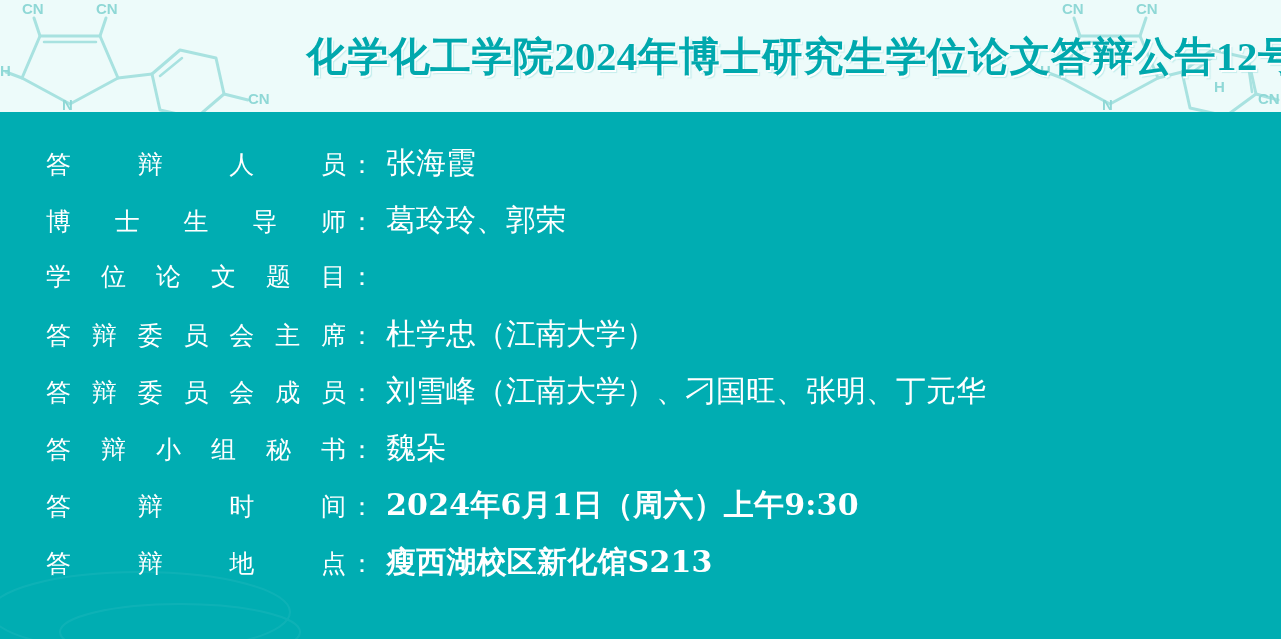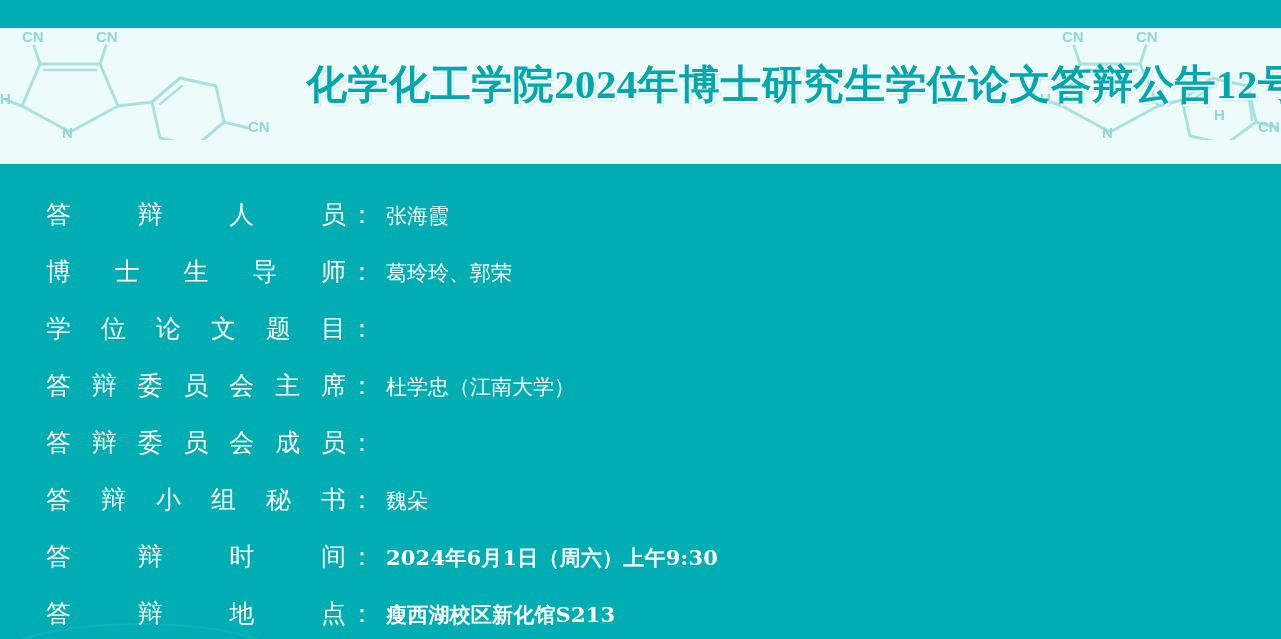--- a/index.html
+++ b/index.html
@@ -18,24 +18,23 @@
     width: 1281px;
     height: 639px;
     background: #00adb2;
     overflow: hidden;
   }
 
   
   .header {
     position: relative;
     width: 1281px;
-    height: 136px;
+    height: 112px;
     background: #edfbfa;
     overflow: hidden;
-    margin-top: 28px;
   }
   .header-watermark {
     position: absolute;
     top: 0;
     left: 0;
     width: 1281px;
     height: 112px;
     pointer-events: none;
   }
   .header-title-wrap {
@@ -108,21 +107,21 @@
     width: 32px;
     min-width: 32px;
     text-align: center;
     font-family: "DejaVu Serif", "Liberation Serif", serif;
     font-size: 25px;
     color: #ffffff;
     line-height: 30px;
   }
   .row-value {
     font-family: "DejaVu Serif", "Liberation Serif", serif;
-    font-size: 21px;
+    font-size: 30px;
     color: #ffffff;
     line-height: 30px;
     padding-left: 8px;
   }
   .row-value.bold {
     font-weight: bold;
     letter-spacing: 0.2px;
   }
 </style>
 </head>
@@ -248,20 +247,21 @@
         <div class="row-label">
           <span>答</span>
           <span>辩</span>
           <span>委</span>
           <span>员</span>
           <span>会</span>
           <span>成</span>
           <span>员</span>
         </div>
         <div class="row-colon">：</div>
+        <div class="row-value">刘雪峰（江南大学）、刁国旺、张明、丁元华</div>
       </div>
 
       <div class="row">
         <div class="row-label">
           <span>答</span>
           <span>辩</span>
           <span>小</span>
           <span>组</span>
           <span>秘</span>
           <span>书</span>

